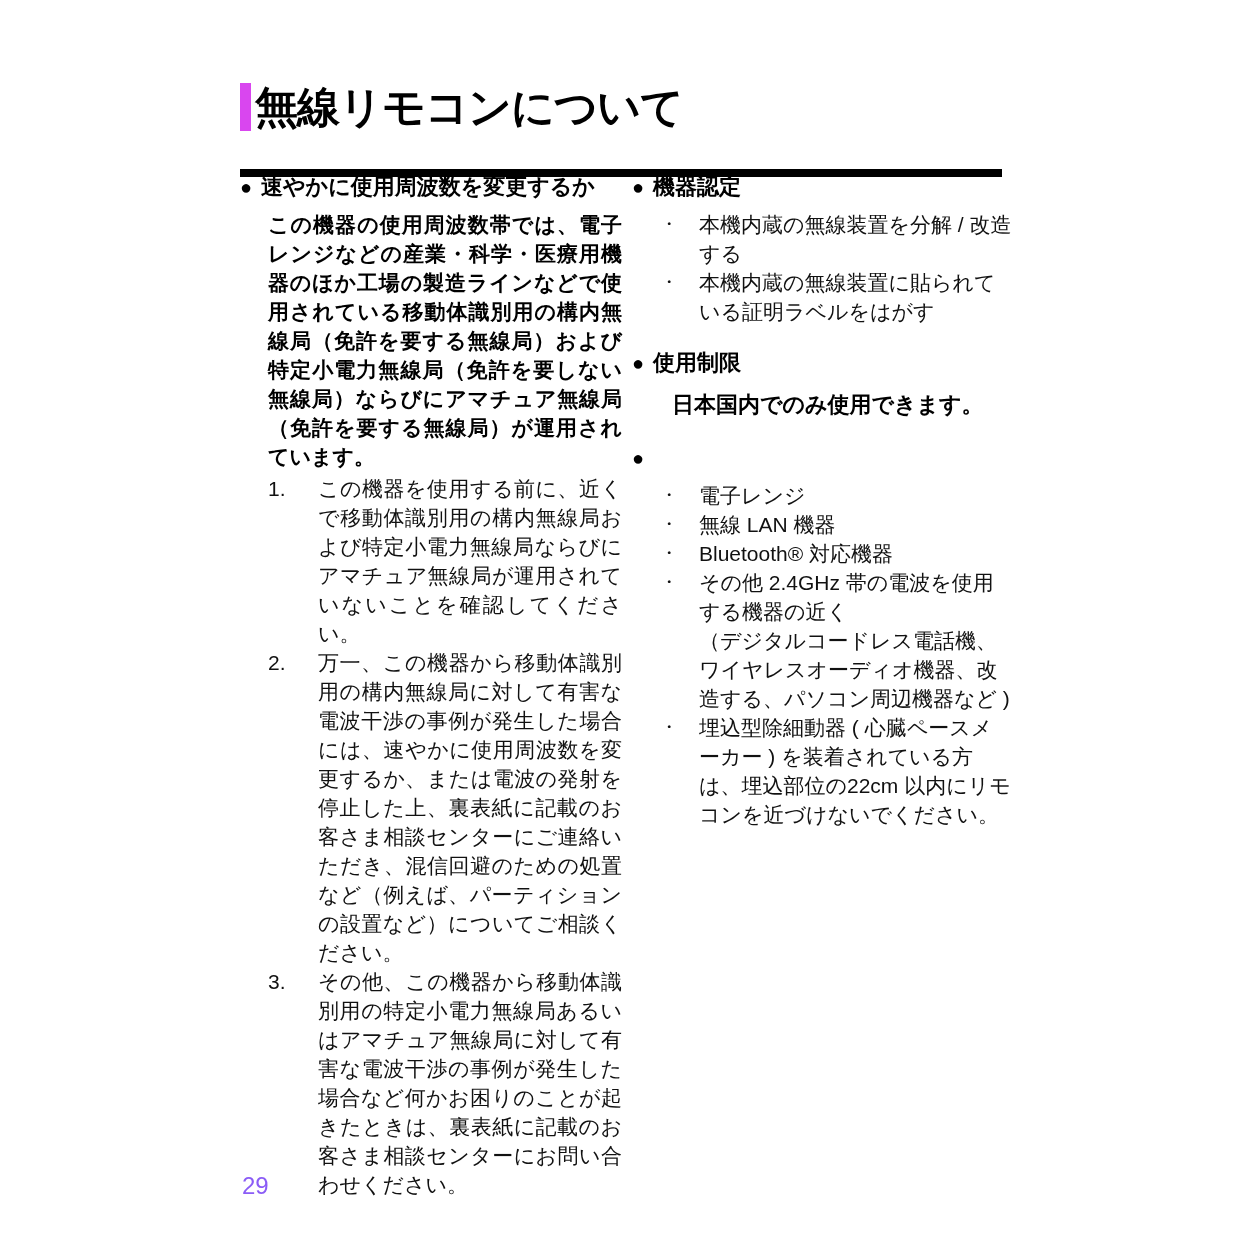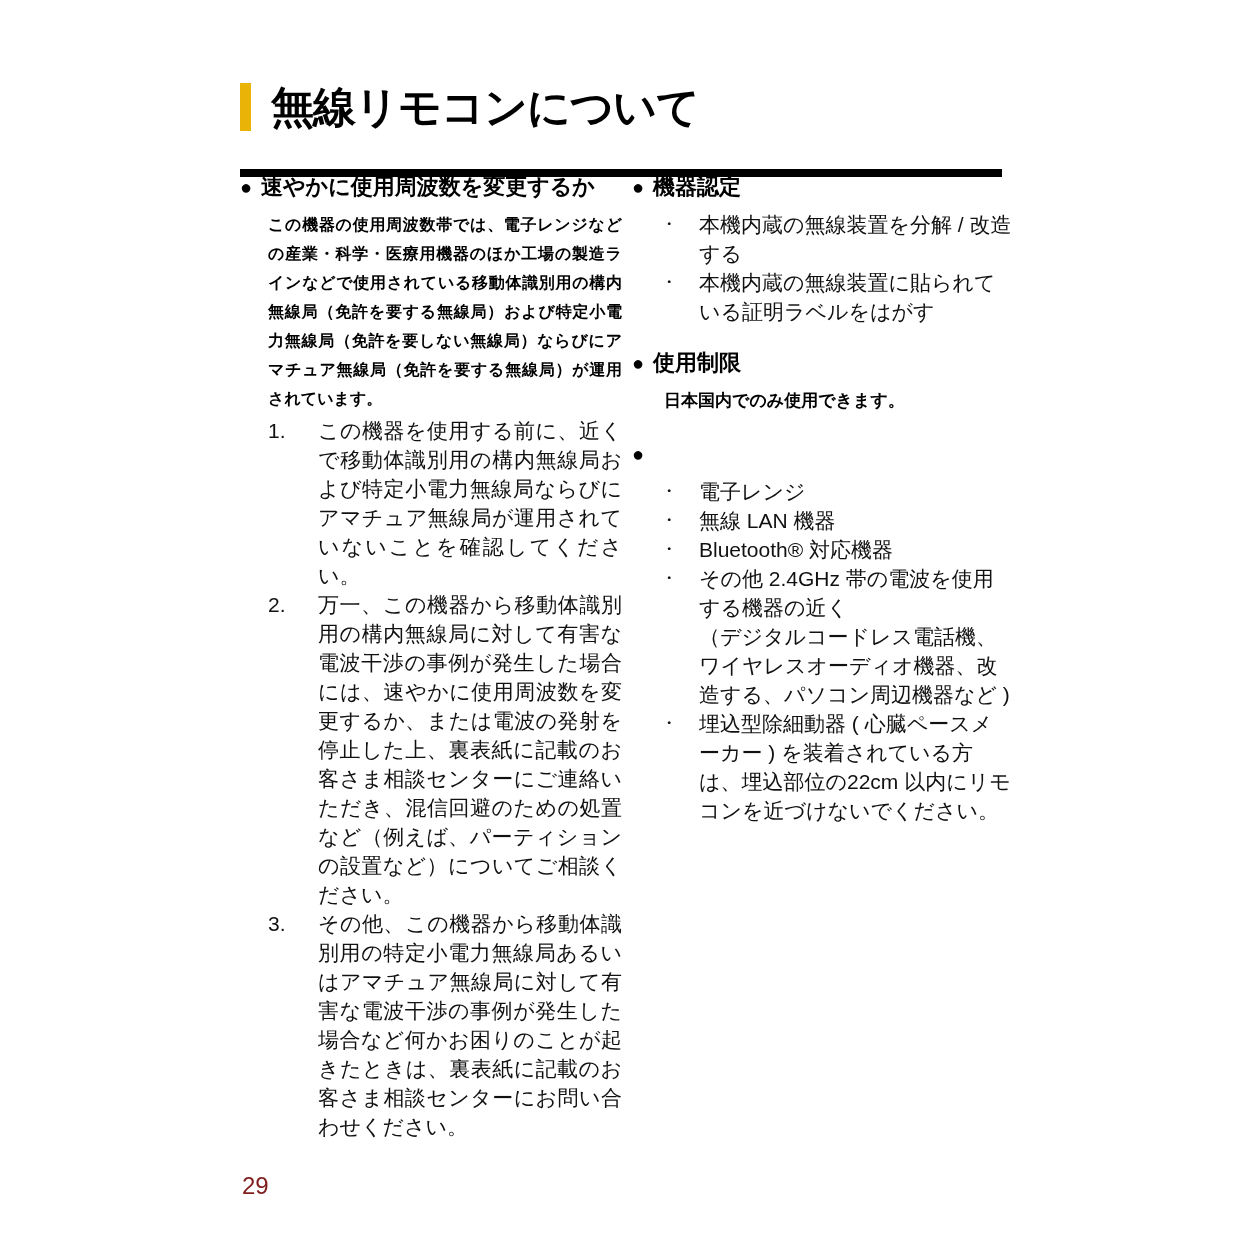--- a/index.html
+++ b/index.html
@@ -19,22 +19,22 @@
   
   .title-block {
     position: absolute;
     left: 240px;
     top: 54px;
     width: 762px;
     border-bottom: 8px solid #000000;
     padding-bottom: 9px;
   }
   .title-inner {
-    border-left: 11px solid #eab308;
-    padding-left: 20px;
+    border-left: 11px solid #d946ef;
+    padding-left: 4px;
     font-size: 43px;
     font-weight: 900;
     letter-spacing: -1px;
     line-height: 1.12;
     color: #000000;
   }
 
   
   .col {
     position: absolute;
@@ -54,21 +54,21 @@
   }
   .sec-heading .dot-glyph {
     font-size: 20px;
     margin-right: 9px;
     line-height: 30px;
   }
 
   .indent { margin-left: 28px; }
 
   .intro {
-    font-size: 16px;
+    font-size: 21px;
     font-weight: bold;
     line-height: 29px;
     text-align: justify;
     margin: 0 0 3px 0;
     color: #000000;
   }
 
   .num-list { margin: 2px 0 0 0; }
   .num-item {
     display: flex;
@@ -100,34 +100,34 @@
   .bullet-item .txt {
     flex: 1;
     white-space: pre-wrap;
     margin-left: 21px;
   }
 
   .section { margin-bottom: 22px; }
   .section.gap-lg { margin-bottom: 24px; }
 
   .plain-bold {
-    font-size: 17px;
+    font-size: 22px;
     font-weight: bold;
     line-height: 29px;
-    margin: 4px;
+    margin: 12px;
     color: #000000;
   }
 
   
   .page-number {
     position: absolute;
     left: 242px;
     top: 1172px;
     font-size: 24px;
-    color: #7f1d1d;
+    color: #8b5cf6;
   }
 </style>
 </head>
 <body>
 
 <header class="title-block">
   <h1 class="title-inner">無線リモコンについて</h1>
 </header>
 
 <section class="col col-left">

